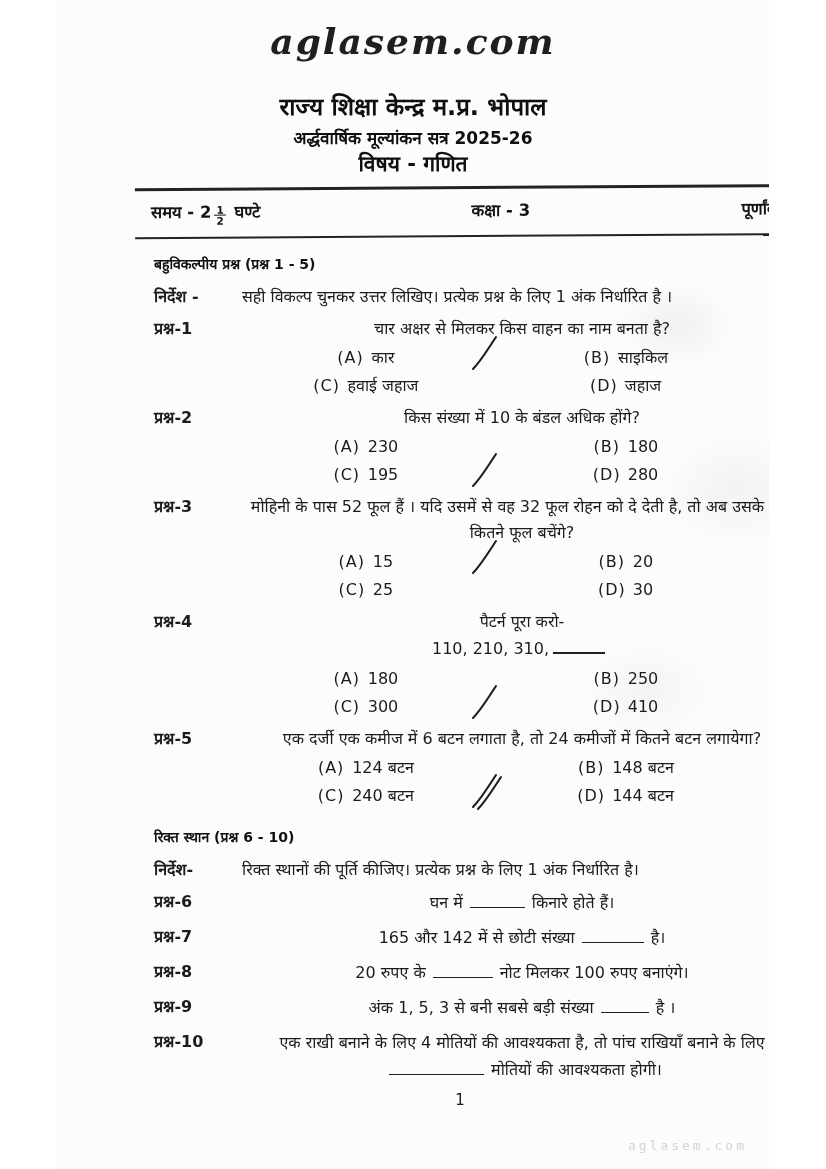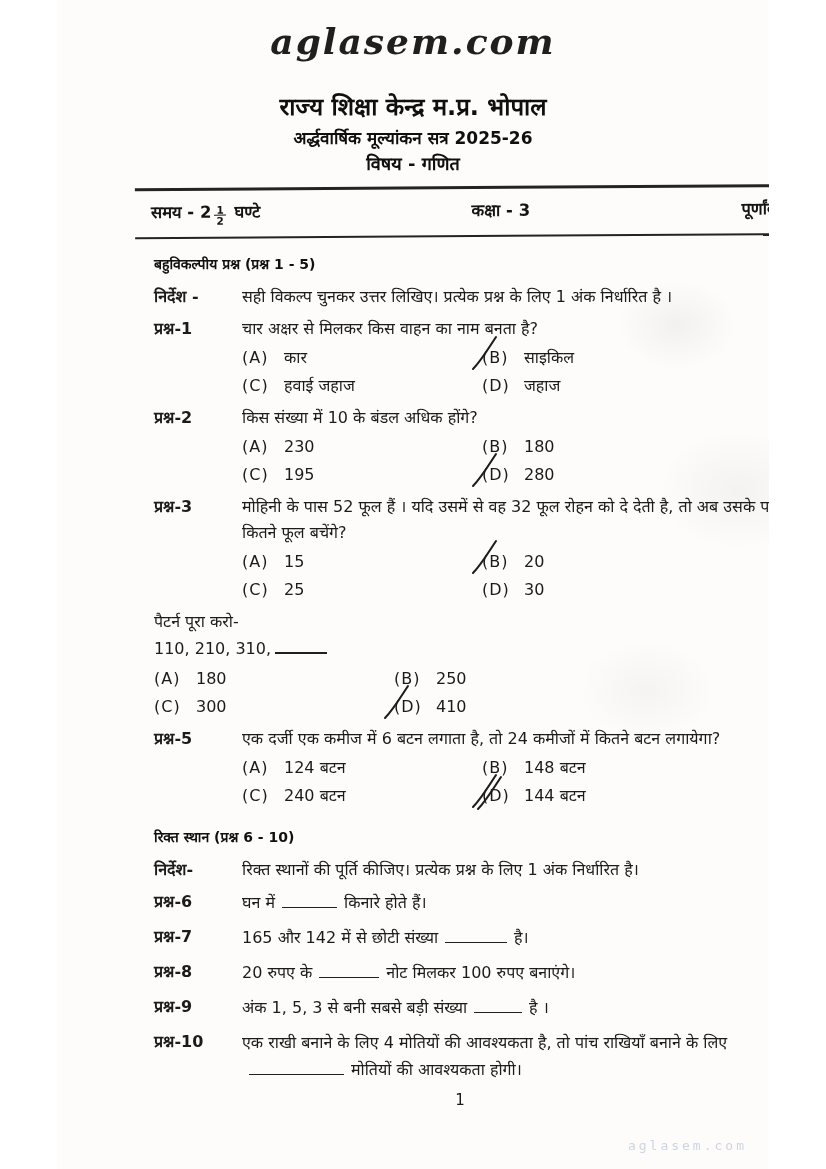--- a/index.html
+++ b/index.html
@@ -23,21 +23,21 @@
   .wm-top {
     position:absolute; top:20px; left:0; width:100%; text-align:center;
     font-family:"DejaVu Serif", serif; font-style:italic; font-weight:700;
     font-size:36px; letter-spacing:2px; color:#1f1f1f;
   }
 
   
   .header { position:absolute; top:92px; left:0; width:100%; text-align:center; color:#0f0f0f; }
   .header .board   { font-size:24px; font-weight:700; line-height:30px; }
   .header .exam    { font-size:17px; font-weight:700; line-height:24px; margin-top:4px; }
-  .header .subject { font-size:18px; font-weight:700; line-height:22px; margin-top:3px; }
+  .header .subject { font-size:21px; font-weight:700; line-height:22px; margin-top:3px; }
 
   
   .info-row {
     position:absolute; top:186px; left:78px; width:702px;
     border-top:3px solid #232323; border-bottom:2.5px solid #232323;
     padding:9px 16px 11px 16px; transform:rotate(-0.35deg);
     display:flex; justify-content:space-between; align-items:flex-start;
     font-size:16.5px; font-weight:700; color:#141414;
   }
   .frac { display:inline-block; vertical-align:-7px; text-align:center;
@@ -47,21 +47,21 @@
 
   
   .content { position:absolute; top:252px; left:97px; width:672px; font-size:16px; }
   .section-title { font-size:14px; font-weight:700; line-height:24px; margin-bottom:8px; color:#101010; }
   .direction { display:flex; line-height:25px; margin-bottom:7px; }
   .direction .dlabel { width:88px; font-weight:700; flex:none; }
   .direction .dtext  { flex:1; }
 
   .q { display:flex; margin-bottom:6px; }
   .q-label { width:88px; flex:none; font-weight:700; line-height:26px; }
-  .q-body  { flex:1; }
+  .q-body  { flex:1;text-align:center; }
   .q-text  { line-height:26px; }
   .q-line2 { line-height:28px; }
   .q-marks { width:24px; flex:none; text-align:center; line-height:26px; font-size:15px; }
 
   .opts { display:grid; grid-template-columns:240px 1fr; margin-top:2px; width:520px; }
   .opt { position:relative; line-height:27.5px; }
   .opt .opt-key { display:inline-block; min-width:42px; letter-spacing:1px; }
   .opt .opt-val { display:inline-block; }
 
   .tick { position:absolute; left:-12px; top:-11px; width:34px; height:42px; pointer-events:none; }
@@ -166,20 +166,21 @@
                 <path d="M3,36 C11,28 18,16 26,4"></path>
               </svg><span class="opt-key">(B)</span><span class="opt-val">20</span></div>
           <div class="opt"><span class="opt-key">(C)</span><span class="opt-val">25</span></div>
           <div class="opt"><span class="opt-key">(D)</span><span class="opt-val">30</span></div>
         </div>
       </div>
       <div class="q-marks m-down">1</div>
     </div>
 
     <div class="q">
+      <div class="q-label">प्रश्न-4</div>
       <div class="q-body">
         <div class="q-text">पैटर्न पूरा करो-</div>
         <div class="q-line2"><span>110, 210, 310,</span><span class="blank q4b"></span></div>
         <div class="opts">
           <div class="opt"><span class="opt-key">(A)</span><span class="opt-val">180</span></div>
           <div class="opt"><span class="opt-key">(B)</span><span class="opt-val">250</span></div>
           <div class="opt"><span class="opt-key">(C)</span><span class="opt-val">300</span></div>
           <div class="opt"><svg class="tick" viewBox="0 0 34 42">
                 <path d="M3,36 C11,28 18,16 26,4"></path>
               </svg><span class="opt-key">(D)</span><span class="opt-val">410</span></div>

